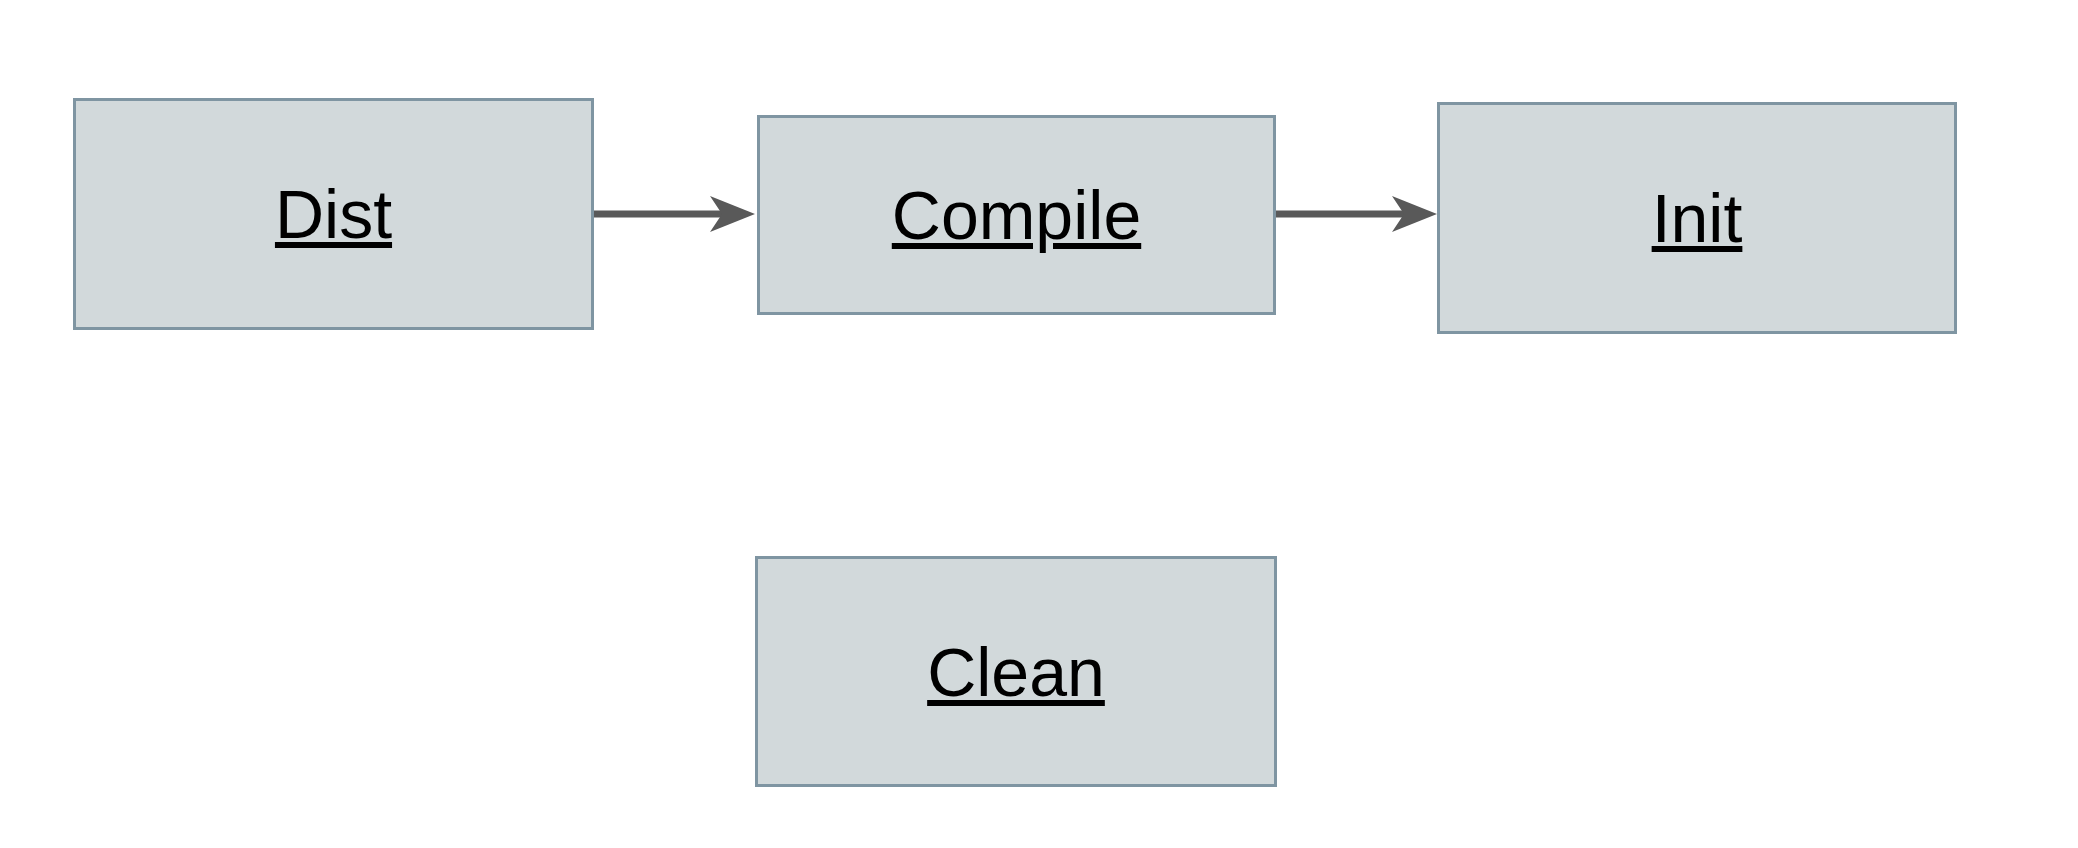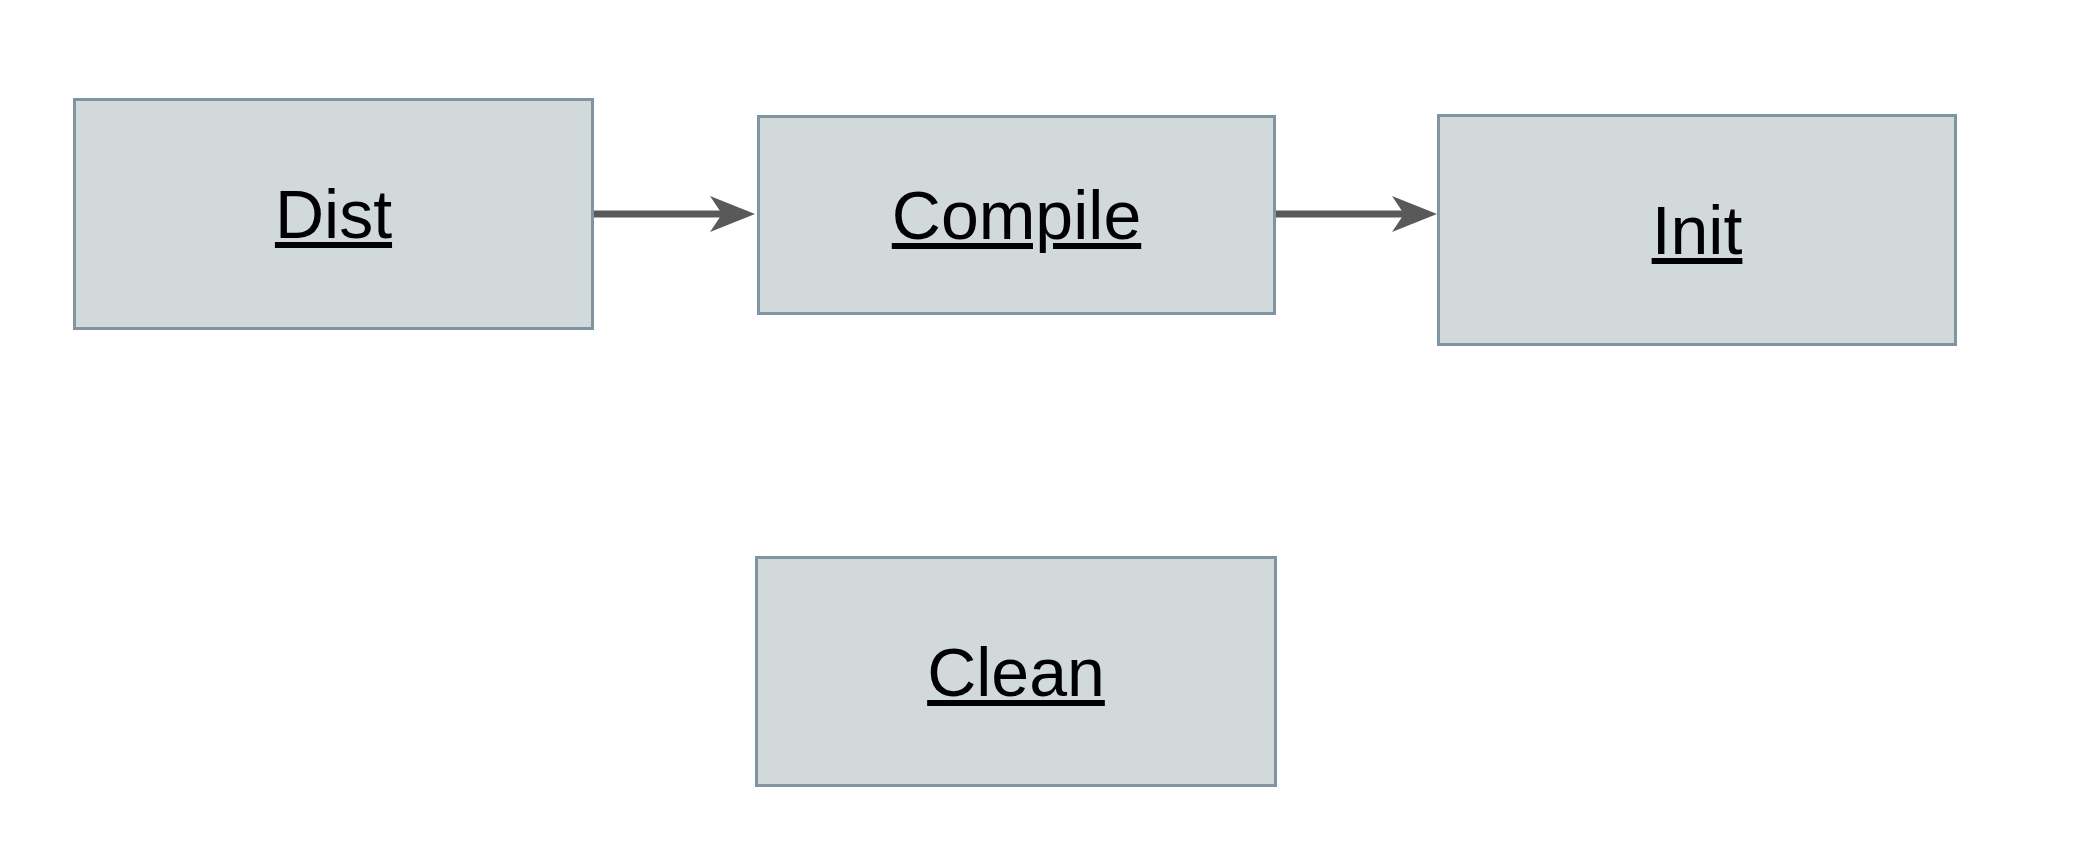--- a/index.html
+++ b/index.html
@@ -27,21 +27,21 @@
   .node-label {
     font-size: 68px;
     line-height: 1;
     color: var(--label-color, #000000);
     letter-spacing: 0px;
     user-select: none;
     text-decoration: underline;
   }
   #node-dist    { left: 73px;   top: 98px;  width: 521px; height: 232px; }
   #node-compile { left: 757px;  top: 115px;  width: 519px; height: 200px; }
-  #node-init    { left: 1437px; top: 114px;  width: 520px; height: 232px; }
+  #node-init    { left: 1437px; top: 102px;  width: 520px; height: 232px; }
   #node-clean   { left: 755px;  top: 512px; width: 522px; height: 231px; margin-top: 44px; }
   .edge-layer {
     position: absolute;
     left: 0; top: 0;
     width: 2078px;
     height: 848px;
     pointer-events: none;
   }
 </style>
 </head>

